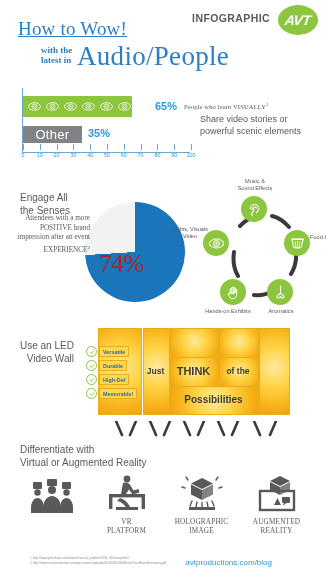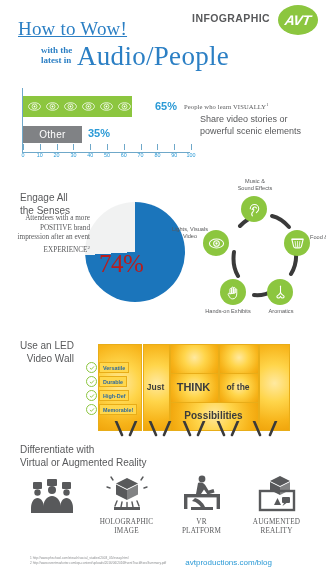--- a/index.html
+++ b/index.html
@@ -53,21 +53,21 @@
   .axisline-h{position:absolute;left:22px;top:64px;width:168px;height:1px;background:#6fa8c9;}
   .bar-green{
     position:absolute;left:23px;top:8px;height:21px;
     background:#8cc63f;display:flex;align-items:center;overflow:hidden;
   }
   .eye{width:13px;height:13px;margin-left:5px;flex:0 0 auto;}
   .bar-gray{
     position:absolute;left:23px;top:38px;height:17px;background:#808285;
     display:flex;align-items:center;justify-content:center;
   }
-  .bar-gray span{color:#fff;font-size:10px;letter-spacing:.3px;}
+  .bar-gray span{color:#fff;font-size:13px;letter-spacing:.3px;}
   .pct{
     position:absolute;font-size:11px;font-weight:700;color:#2b9ad6;
     font-family:"Liberation Sans", sans-serif;
   }
   .pct65{left:155px;top:12px;}
   .pct35{left:88px;top:39px;}
   .lbl-visually{
     position:absolute;left:184px;top:14px;font-size:6.6px;color:#58595b;
     font-family:"Liberation Serif", serif;letter-spacing:.1px;white-space:nowrap;
   }
@@ -107,21 +107,21 @@
     display:flex;align-items:center;justify-content:center;
   }
   .sense-lbl{
     position:absolute;font-size:5.6px;color:#58595b;line-height:6.6px;text-align:center;
     font-family:"Liberation Sans", sans-serif;white-space:nowrap;
   }
 
   
   .ledsec{position:absolute;left:0;top:326px;width:326px;height:115px;text-align:right;}
   .led-title{position:absolute;left:20px;top:14px;}
-  .wall{position:absolute;left:98px;top:18px;width:171px;height:85px;}
+  .wall{position:absolute;left:98px;top:2px;width:171px;height:85px;}
   .panel{position:absolute;border:1px solid #e8ad18;
     background:radial-gradient(circle at 50% 45%, #ffe9a0 0%, #ffd54a 38%, #f7b41a 78%, #f0a50c 100%);
   }
   .p1{left:0;top:0;width:42px;height:85px;}
   .p2{left:45px;top:0;width:25px;height:85px;}
   .p3{left:72px;top:0;width:47px;height:28px;}
   .p4{left:121px;top:0;width:38px;height:28px;}
   .p5{left:72px;top:29px;width:47px;height:28px;}
   .p6{left:121px;top:29px;width:38px;height:28px;}
   .p7{left:72px;top:58px;width:87px;height:27px;}
@@ -421,51 +421,51 @@
             <path d="M31 32c0-6 3-10 6.5-10S44 26 44 32z"></path>
             <path d="M14 33c0-8 4-13 9-13s9 5 9 13z"></path>
             <rect x="2" y="32" width="42" height="5"></rect>
           </svg>
         </div>
       </div>
 
       <div class="vr-item">
         <div class="vr-icon">
           <svg width="46" height="40" viewBox="0 0 46 40" fill="#58595b">
+            <circle cx="23" cy="5" r="3.4"></circle>
+            <path d="M19 9c3-1 6 0 7.5 2.5l3 5 5-1.5 1 3.5-7 2-3.5-5-3 4.5h-5z"></path>
+            <rect x="6" y="20" width="34" height="3.4"></rect>
+            <rect x="5" y="20" width="3.4" height="15"></rect>
+            <rect x="37.6" y="20" width="3.4" height="15"></rect>
+            <path d="M16 24c6 2 9 6 11 11h-4c-2-4-5-7-10-8z"></path>
+            <rect x="12" y="33" width="22" height="3"></rect>
+          </svg>
+        </div>
+        <div class="vr-cap">
+          <div>VR</div>
+          <div>PLATFORM</div>
+        </div>
+      </div>
+
+      <div class="vr-item">
+        <div class="vr-icon">
+          <svg width="46" height="40" viewBox="0 0 46 40" fill="#58595b">
             <path d="M23 4l11 5.5-11 5.5-11-5.5z"></path>
             <path d="M12 10.5v10L23 26V16z"></path>
             <path d="M34 10.5v10L23 26V16z" opacity=".75"></path>
             <g stroke="#58595b" stroke-width="1.4" stroke-linecap="round">
               <path d="M13 27l-2 5M18 28l-1 5M23 28.5v5M28 28l1 5M33 27l2 5"></path>
               <path d="M9 6l-2-3M37 6l2-3M6 14l-3-1M40 14l3-1"></path>
             </g>
             <rect x="10" y="33" width="26" height="3"></rect>
           </svg>
         </div>
         <div class="vr-cap">
           <div>HOLOGRAPHIC</div>
           <div>IMAGE</div>
-        </div>
-      </div>
-
-      <div class="vr-item">
-        <div class="vr-icon">
-          <svg width="46" height="40" viewBox="0 0 46 40" fill="#58595b">
-            <circle cx="23" cy="5" r="3.4"></circle>
-            <path d="M19 9c3-1 6 0 7.5 2.5l3 5 5-1.5 1 3.5-7 2-3.5-5-3 4.5h-5z"></path>
-            <rect x="6" y="20" width="34" height="3.4"></rect>
-            <rect x="5" y="20" width="3.4" height="15"></rect>
-            <rect x="37.6" y="20" width="3.4" height="15"></rect>
-            <path d="M16 24c6 2 9 6 11 11h-4c-2-4-5-7-10-8z"></path>
-            <rect x="12" y="33" width="22" height="3"></rect>
-          </svg>
-        </div>
-        <div class="vr-cap">
-          <div>VR</div>
-          <div>PLATFORM</div>
         </div>
       </div>
 
       <div class="vr-item">
         <div class="vr-icon">
           <svg width="46" height="40" viewBox="0 0 46 40" fill="#58595b">
             <path d="M26 2l10 5-10 5-10-5z"></path>
             <path d="M16 8v8l10 5v-8z"></path>
             <path d="M36 8v8l-10 5v-8z" opacity=".75"></path>
             <rect x="6" y="17" width="34" height="19" fill="none" stroke="#58595b" stroke-width="2.4"></rect>

